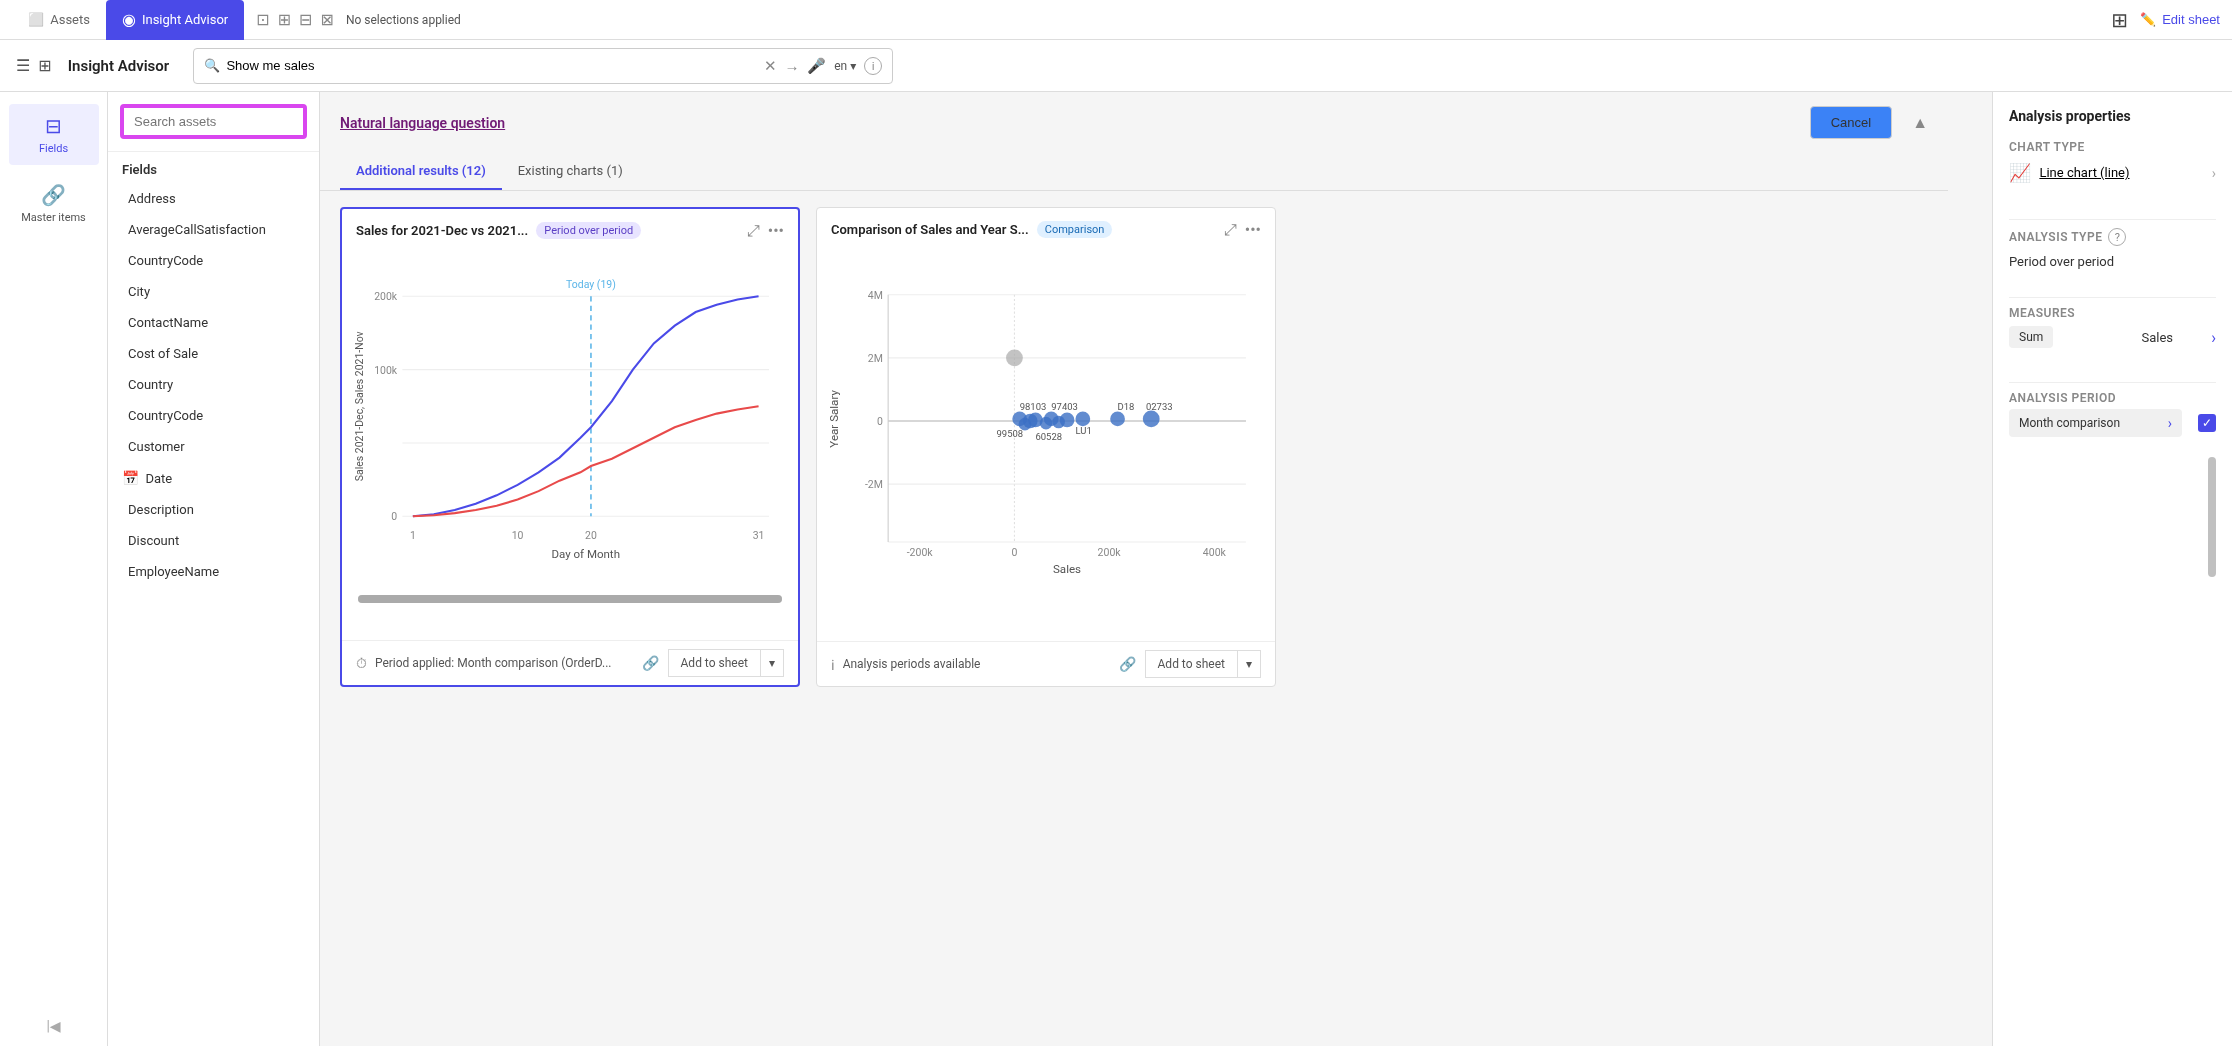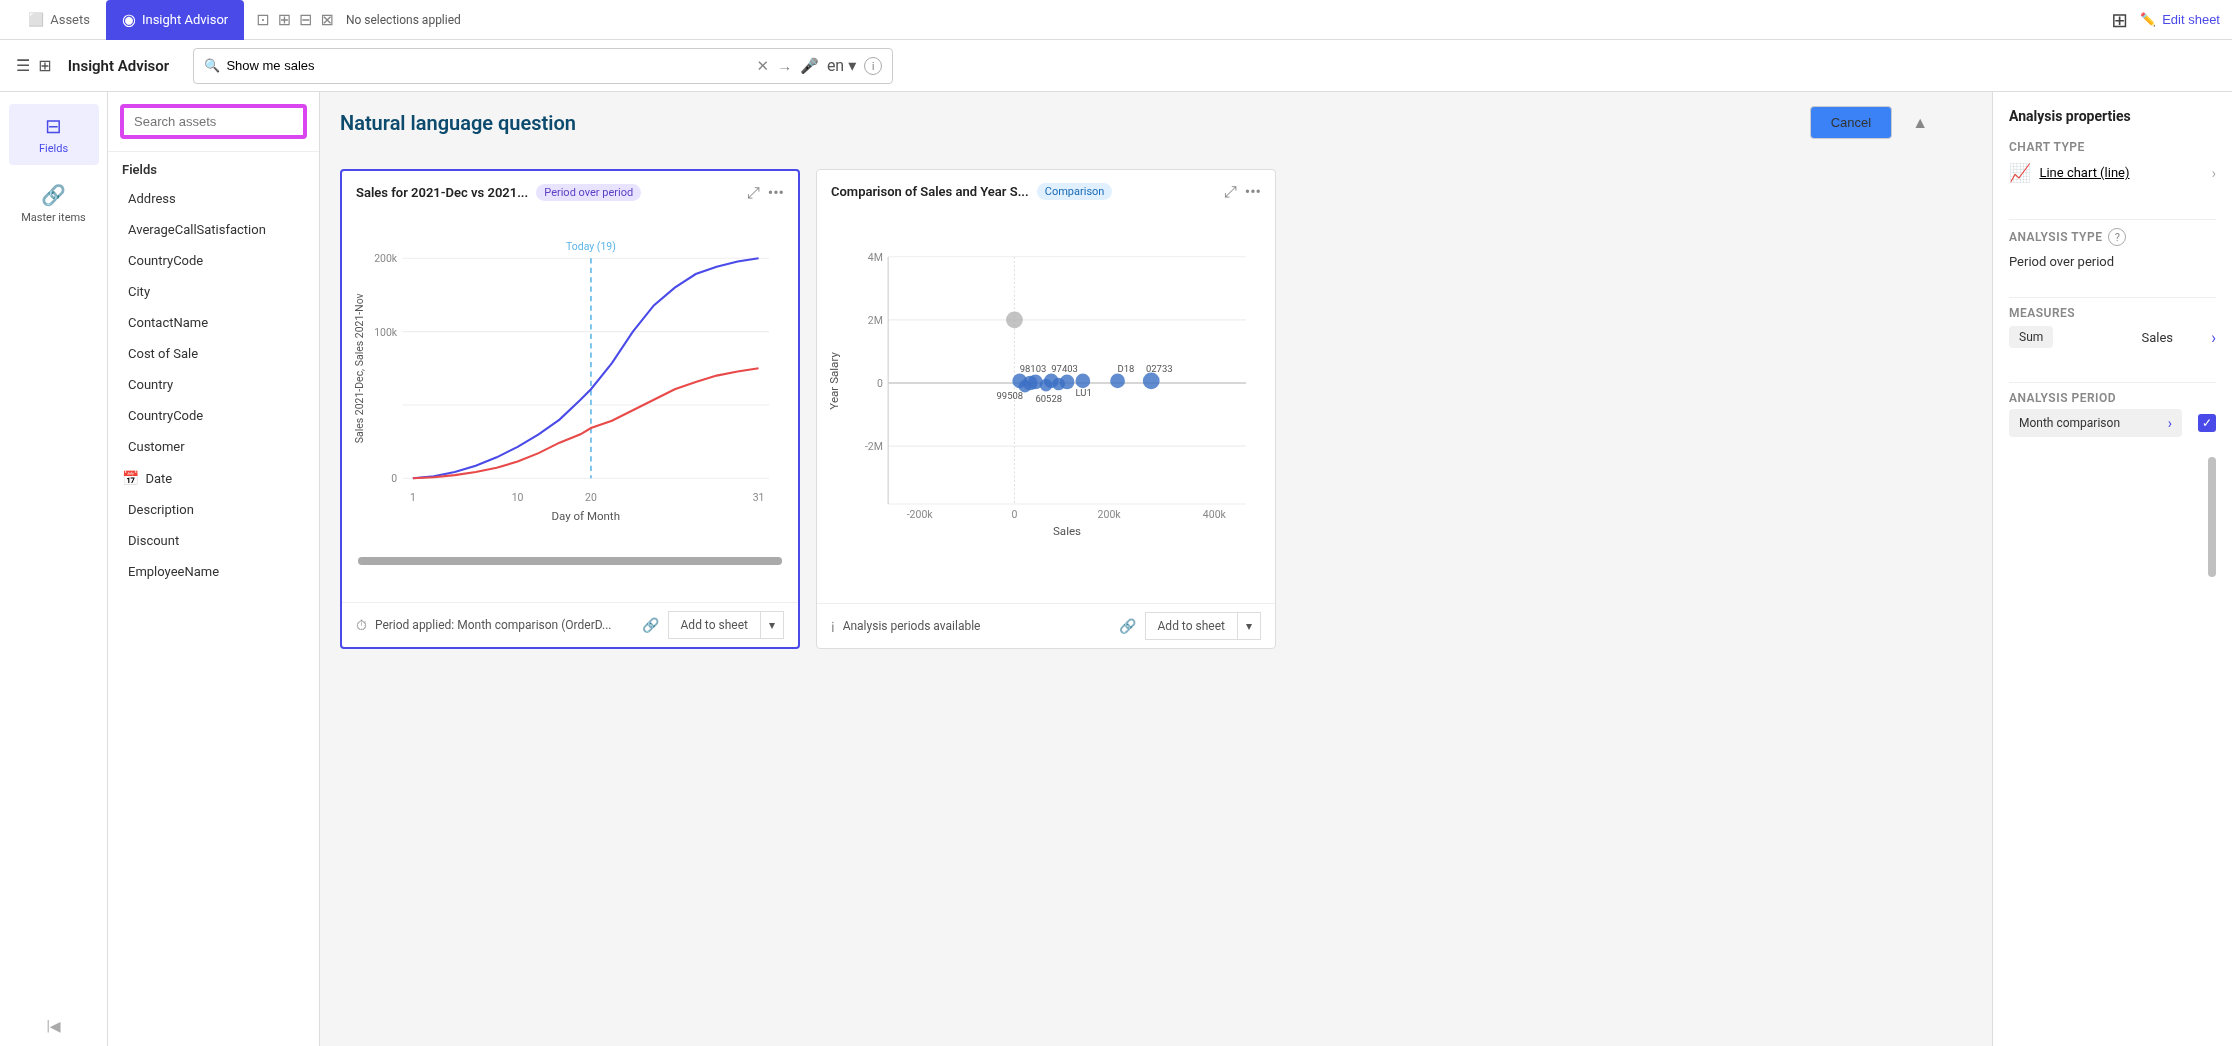--- a/index.html
+++ b/index.html
@@ -177,21 +177,21 @@
       overflow: hidden;
       background: #f5f5f5;
     }
     .content-header {
       display: flex;
       align-items: center;
       padding: 14px 20px;
       background: #f5f5f5;
       gap: 12px;
     }
-    .content-title { font-size: 20px; font-weight: 600; color: #0c4a6e; }
+    .content-title { font-size: 14px; font-weight: 600; color: #701a75; text-decoration: underline; }
     .cancel-btn {
       margin-left: auto;
       padding: 8px 20px;
       border: 1px solid #ccc;
       border-radius: 4px;
       background: #3b82f6;
       font-size: 13px;
       cursor: pointer;
       color: #333;
     }
@@ -453,21 +453,21 @@
     <span>⊞</span>
   </div>
   <span class="second-nav-title">Insight Advisor</span>
   <div class="search-bar">
     <span style="color:#888; margin-right:6px;">🔍</span>
     <input type="text" value="Show me sales" style="font-size: 13px;">
     <div class="search-bar-icons">
       <span>✕</span>
       <span>→</span>
       <span>🎤</span>
-      <span style="font-size:16px; color:#555;">en ▾</span>
+      <span style="font-size:12px; color:#555;">en ▾</span>
       <span style="width:18px;height:18px;border-radius:50%;border:1px solid #aaa;display:inline-flex;align-items:center;justify-content:center;font-size:11px;color:#888;">ℹ</span>
     </div>
   </div>
 </div>
 
 <div class="main-layout">
 
   <div class="left-sidebar">
     <div class="sidebar-item-nav active">
       <span class="icon">⊟</span>
@@ -545,20 +545,24 @@
     </div>
   </div>
 
   <div class="content-area">
     <div class="content-header">
       <span class="content-title">Natural language question</span>
       <button class="cancel-btn">Cancel</button>
       <span class="collapse-btn">▲</span>
     </div>
 
+    <div class="tabs-bar">
+      <div class="tab active">Additional results (12)</div>
+      <div class="tab">Existing charts (1)</div>
+    </div>
 
     <div class="charts-grid">
 
       <div class="chart-card">
         <div class="chart-card-header">
           <span class="chart-title">Sales for 2021-Dec vs 2021...</span>
           <span class="badge">Period over period</span>
           <div class="chart-actions">
             <span>⤢</span>
             <span>•••</span>

